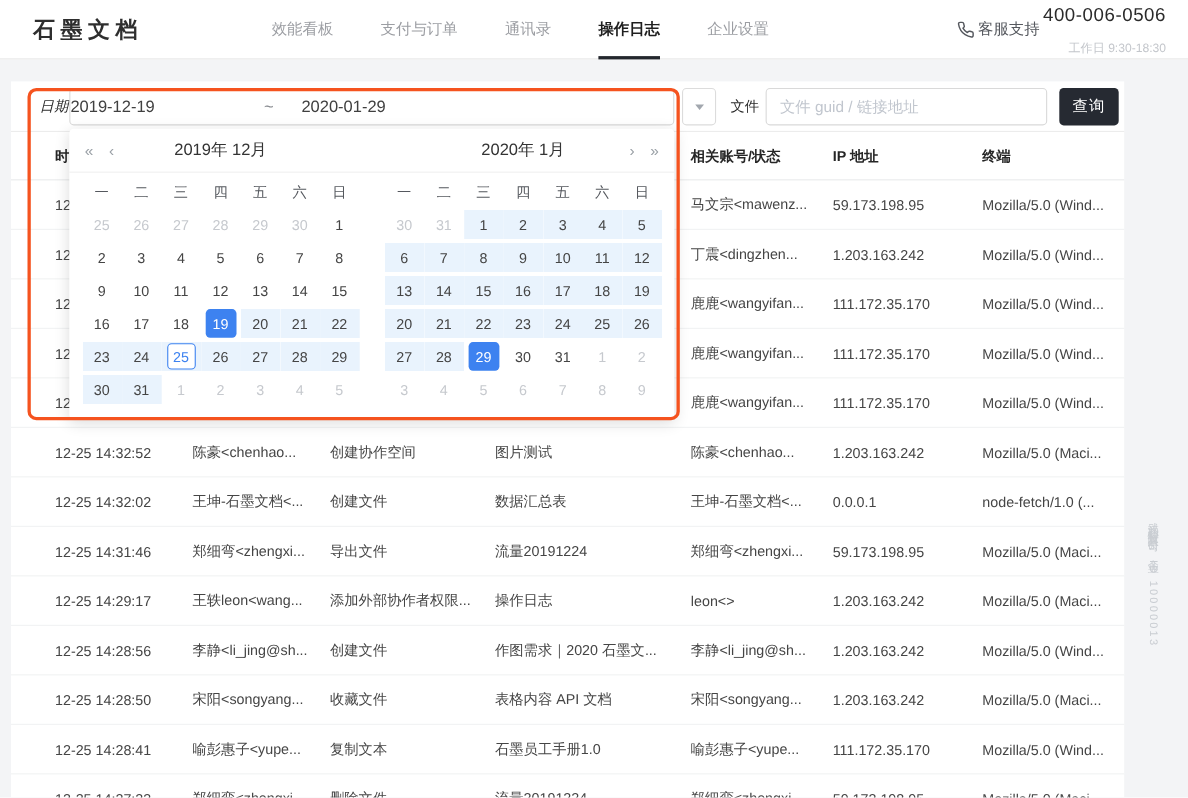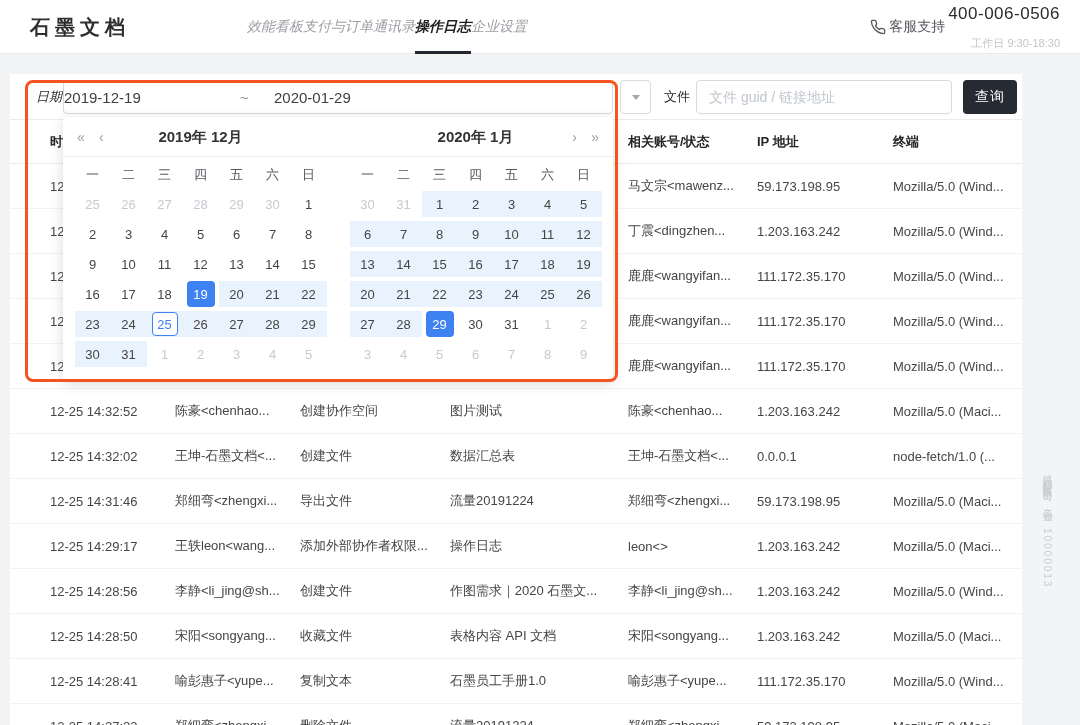--- a/index.html
+++ b/index.html
@@ -14,21 +14,21 @@
     position:relative;
     font-family:"Liberation Sans","DejaVu Sans",sans-serif;
     background:#f3f4f6;
     color:#333;
   }
   
   .topbar{position:absolute;left:0;top:0;width:1080px;height:54px;background:#fff;border-bottom:1px solid #e9e9e9;z-index:5;}
   .logo{position:absolute;left:30px;top:0;height:54px;display:flex;align-items:center;
         font-family:"Liberation Serif","DejaVu Serif",serif;font-size:20px;font-weight:600;
         letter-spacing:5px;color:#2e2e2e;cursor:pointer;}
-  .nav{position:absolute;left:247px;top:0;height:54px;display:flex;align-items:flex-start;font-style:italic;}
+  .nav{position:absolute;left:247px;top:0;height:54px;display:flex;gap:43px;align-items:flex-start;}
   .nav-item{position:relative;height:54px;display:flex;align-items:center;font-size:14px;color:#9c9ea3;cursor:pointer;white-space:nowrap;}
   .nav-item.active{color:#1f1f1f;font-weight:bold;}
   .nav-item.active::after{content:'';position:absolute;left:50%;transform:translateX(-50%);bottom:0;width:56px;height:3px;background:#23272d;}
   .support{position:absolute;right:20px;top:0;height:54px;display:flex;align-items:center;gap:3px;}
   .phone-ic{display:flex;align-items:center;color:#55585e;}
   .support-label{font-size:14px;color:#55585e;white-space:nowrap;}
   .support-right{display:flex;flex-direction:column;align-items:flex-end;}
   .support-phone{font-size:17px;color:#2b2b2b;letter-spacing:.5px;}
   .support-hours{font-size:11px;color:#c3c6cb;margin-top:12px;}
   
@@ -51,21 +51,21 @@
              border-radius:4px;font-size:14px;letter-spacing:1px;cursor:pointer;font-family:inherit;}
   
   .thead{position:relative;height:44px;border-bottom:1px solid #e9eaeb;}
   .thead .cell{font-weight:bold;color:#262626;}
   .trow{position:relative;height:45px;border-bottom:1px solid #f1f2f3;}
   .cell{position:absolute;top:0;height:100%;display:flex;align-items:center;font-size:13px;color:#454545;white-space:nowrap;}
   
   .calendar{position:absolute;left:63px;top:117px;width:550px;background:#fff;border-radius:4px;
             box-shadow:0 3px 14px rgba(0,0,0,.14);z-index:20;padding-bottom:12px;}
   .cal-header{position:relative;height:40px;border-bottom:1px solid #f0f0f0;display:flex;}
-  .cal-title{width:50%;text-align:center;line-height:40px;font-size:15px;font-weight:700;color:#333;}
+  .cal-title{width:50%;text-align:center;line-height:40px;font-size:15px;font-weight:400;color:#333;}
   .cal-arrow{position:absolute;top:0;line-height:40px;font-size:14px;color:#9aa0a6;cursor:pointer;}
   .a1{left:14px;} .a2{left:36px;} .a3{right:36px;} .a4{right:14px;}
   .cal-body{display:flex;padding-top:4px;}
   .half{width:275px;display:flex;justify-content:center;}
   .month{width:252px;}
   .wkrow,.dayrow{display:flex;}
   .wd{width:36px;height:28px;display:flex;align-items:center;justify-content:center;font-size:13px;color:#55585e;}
   .day{width:36px;height:30px;display:flex;align-items:center;justify-content:center;font-size:13px;color:#454545;
        padding:2px 0;background-clip:content-box;cursor:pointer;}
   .day .in{display:flex;align-items:center;justify-content:center;}

